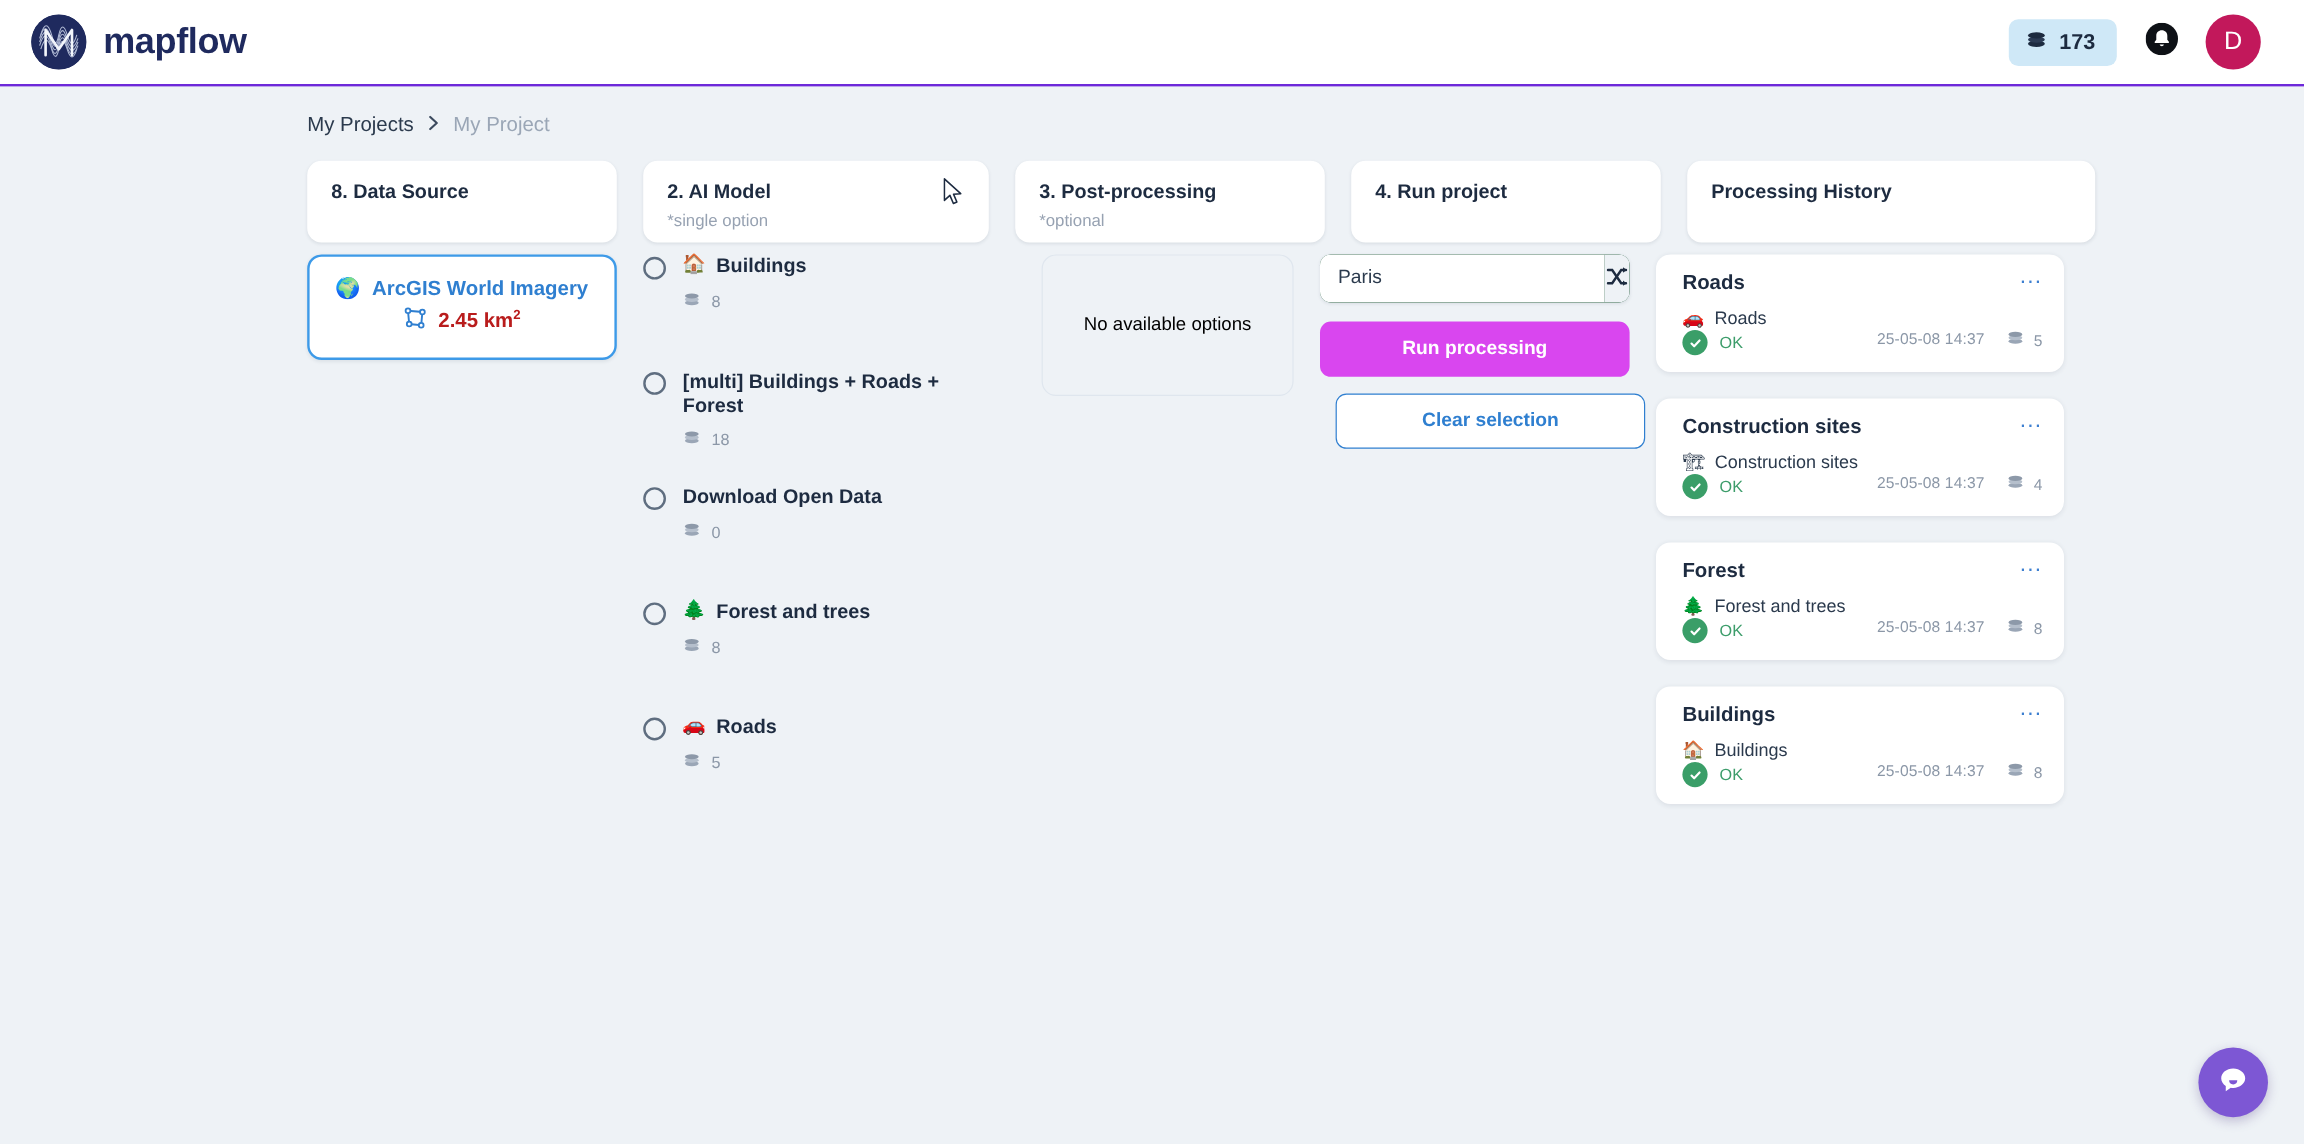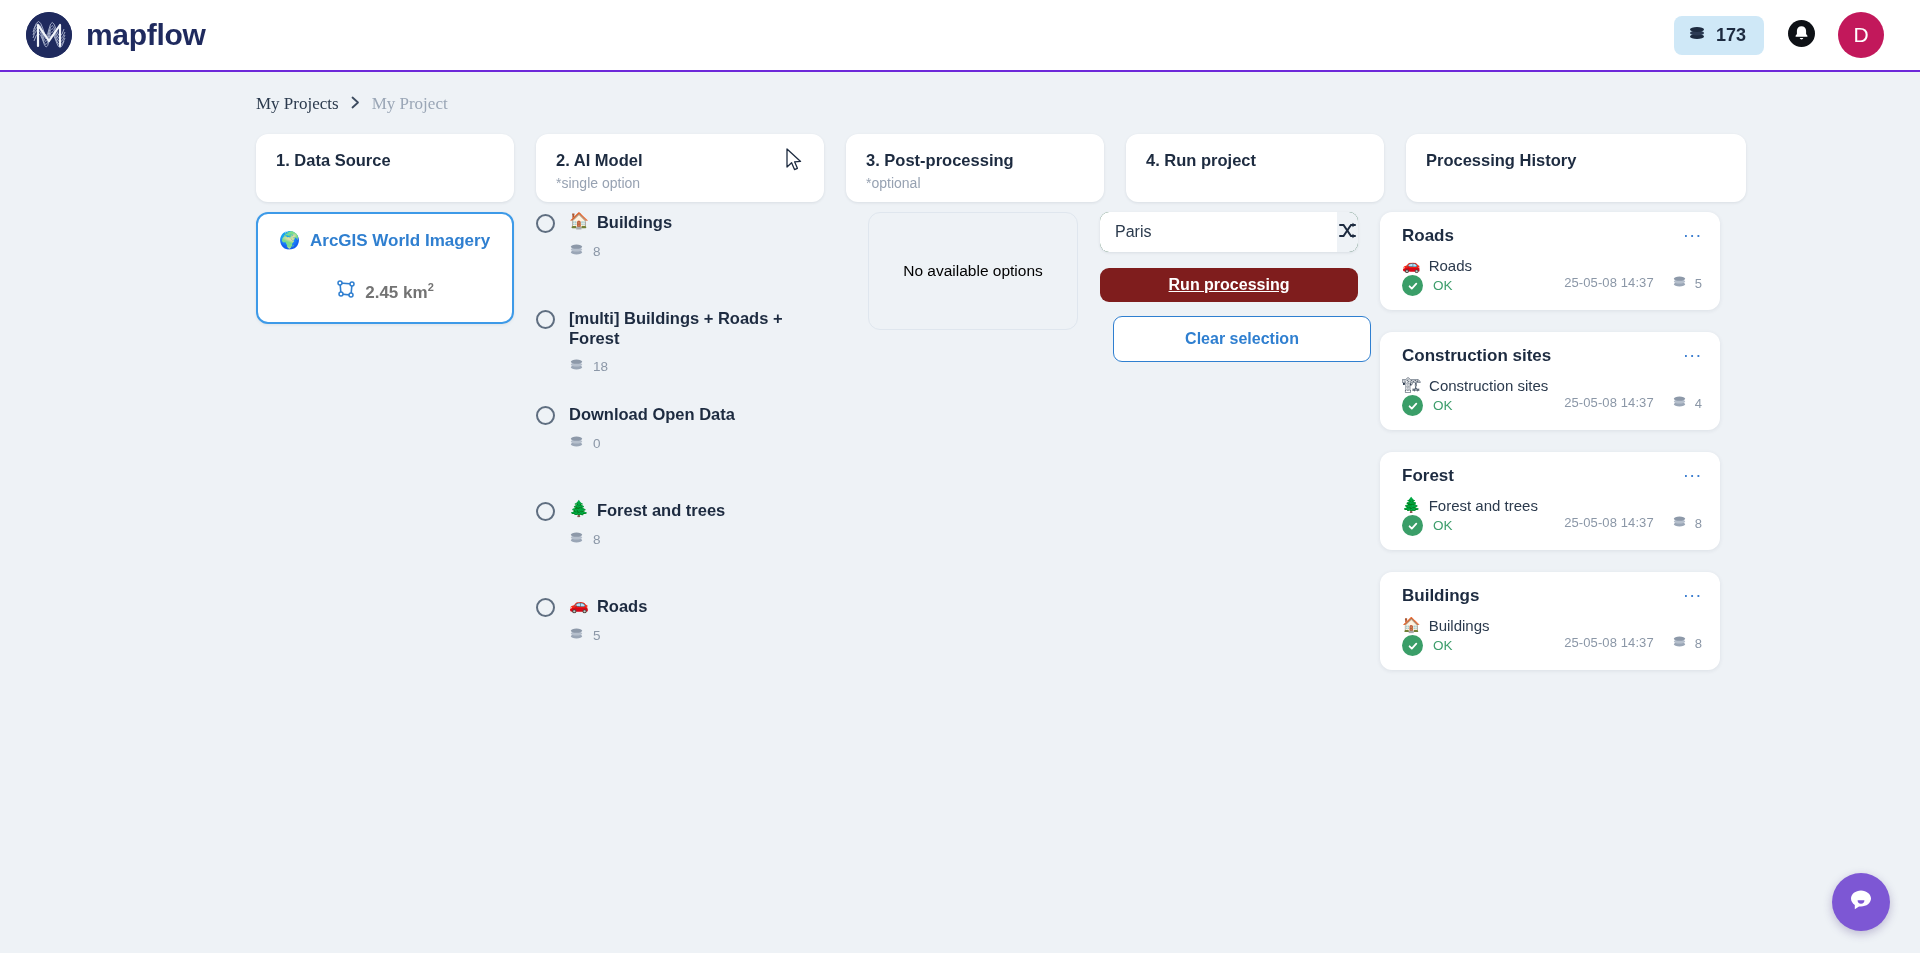--- a/index.html
+++ b/index.html
@@ -43,21 +43,21 @@
   .avatar {
     width: 46px; height: 46px; border-radius: 50%;
     background: #c2185b; color: #fff;
     display: flex; align-items: center; justify-content: center;
     font-size: 21px; font-weight: 500; cursor: pointer;
   }
 
   
   .breadcrumb {
     display: flex; align-items: center; gap: 12px;
-    padding: 22px 0 0 256px; font-size: 17px; font-family: Liberation Serif, serif;
+    padding: 22px 0 0 256px; font-size: 17px;
   }
   .crumb-link { color: #2b3a4d; font-weight: 500; cursor: pointer; }
   .crumb-sep { color: #56647a; font-size: 15px; }
   .crumb-current { color: #9aa6b6; }
 
   
   .steps-row {
     display: flex; gap: 22px;
     padding: 20px 0 0 256px;
   }
@@ -90,21 +90,21 @@
     background: #fff; border: 2px solid #3d9ae8; border-radius: 12px;
     padding: 16px 12px 18px; text-align: center;
     box-shadow: 0 1px 3px rgba(30,45,70,.08);
   }
   .ds-title {
     display: flex; align-items: center; justify-content: center; gap: 9px;
     font-size: 17px; font-weight: 600; color: #2f7fd0;
   }
   .ds-area {
     display: flex; align-items: center; justify-content: center; gap: 9px;
-    margin-top: 28px; font-size: 17px; font-weight: 600; color: #737373;
+    margin-top: 4px; font-size: 17px; font-weight: 600; color: #b91c1c;
   }
   .ds-area sup { font-size: 11px; }
 
   
   .model-list { display: flex; flex-direction: column; }
   .model-item { min-height: 96px; }
   .model-row { display: flex; align-items: flex-start; gap: 14px; }
   .radio {
     width: 19px; height: 19px; border-radius: 50%;
     border: 2px solid #5f6e80; background: transparent;
@@ -136,25 +136,24 @@
   .search-input {
     flex: 1; border: none; outline: none; padding: 0 15px;
     font-size: 16px; color: #2b3a4d; font-family: "Liberation Sans", sans-serif;
     background: #fff;
   }
   .shuffle-btn {
     width: 42px; background: #eef2f6; border: none; cursor: pointer;
     display: flex; align-items: center; justify-content: center;
   }
   .run-btn {
-    width: 100%; height: 34px; margin-top: 16px;
-    background: #7f1d1d; color: #ffffff; border: none; border-radius: 9px;
+    width: 100%; height: 46px; margin-top: 16px;
+    background: #d946ef; color: #ffffff; border: none; border-radius: 9px;
     font-size: 16px; font-weight: 600; cursor: default;
     font-family: "Liberation Sans", sans-serif;
-    text-decoration: underline;
   }
   .clear-btn {
     width: 100%; height: 46px; margin-top: 14px;
     background: #fff; color: #2f7fd0;
     border: 1.5px solid #2f7fd0; border-radius: 9px;
     font-size: 16px; font-weight: 600; cursor: pointer;
     font-family: "Liberation Sans", sans-serif;
     margin-left: 13px;
   }
 
@@ -263,21 +262,21 @@
     <span class="crumb-sep">
       <svg width="9" height="13" viewBox="0 0 9 13">
           <path d="M1.5 1.5 L7 6.5 L1.5 11.5" stroke="#3c4a5e" stroke-width="1.8" fill="none" stroke-linecap="round" stroke-linejoin="round"></path>
         </svg>
     </span>
     <span class="crumb-current">My Project</span>
   </div>
 
   <div class="steps-row">
     <div class="step-card w1">
-      <div class="step-title">1. Data Source</div>
+      <div class="step-title">8. Data Source</div>
       <div class="step-sub"></div>
     </div>
     <div class="step-card w2">
       <div class="step-title">2. AI Model</div>
       <div class="step-sub">*single option</div>
     </div>
     <div class="step-card w3">
       <div class="step-title">3. Post-processing</div>
       <div class="step-sub">*optional</div>
     </div>

